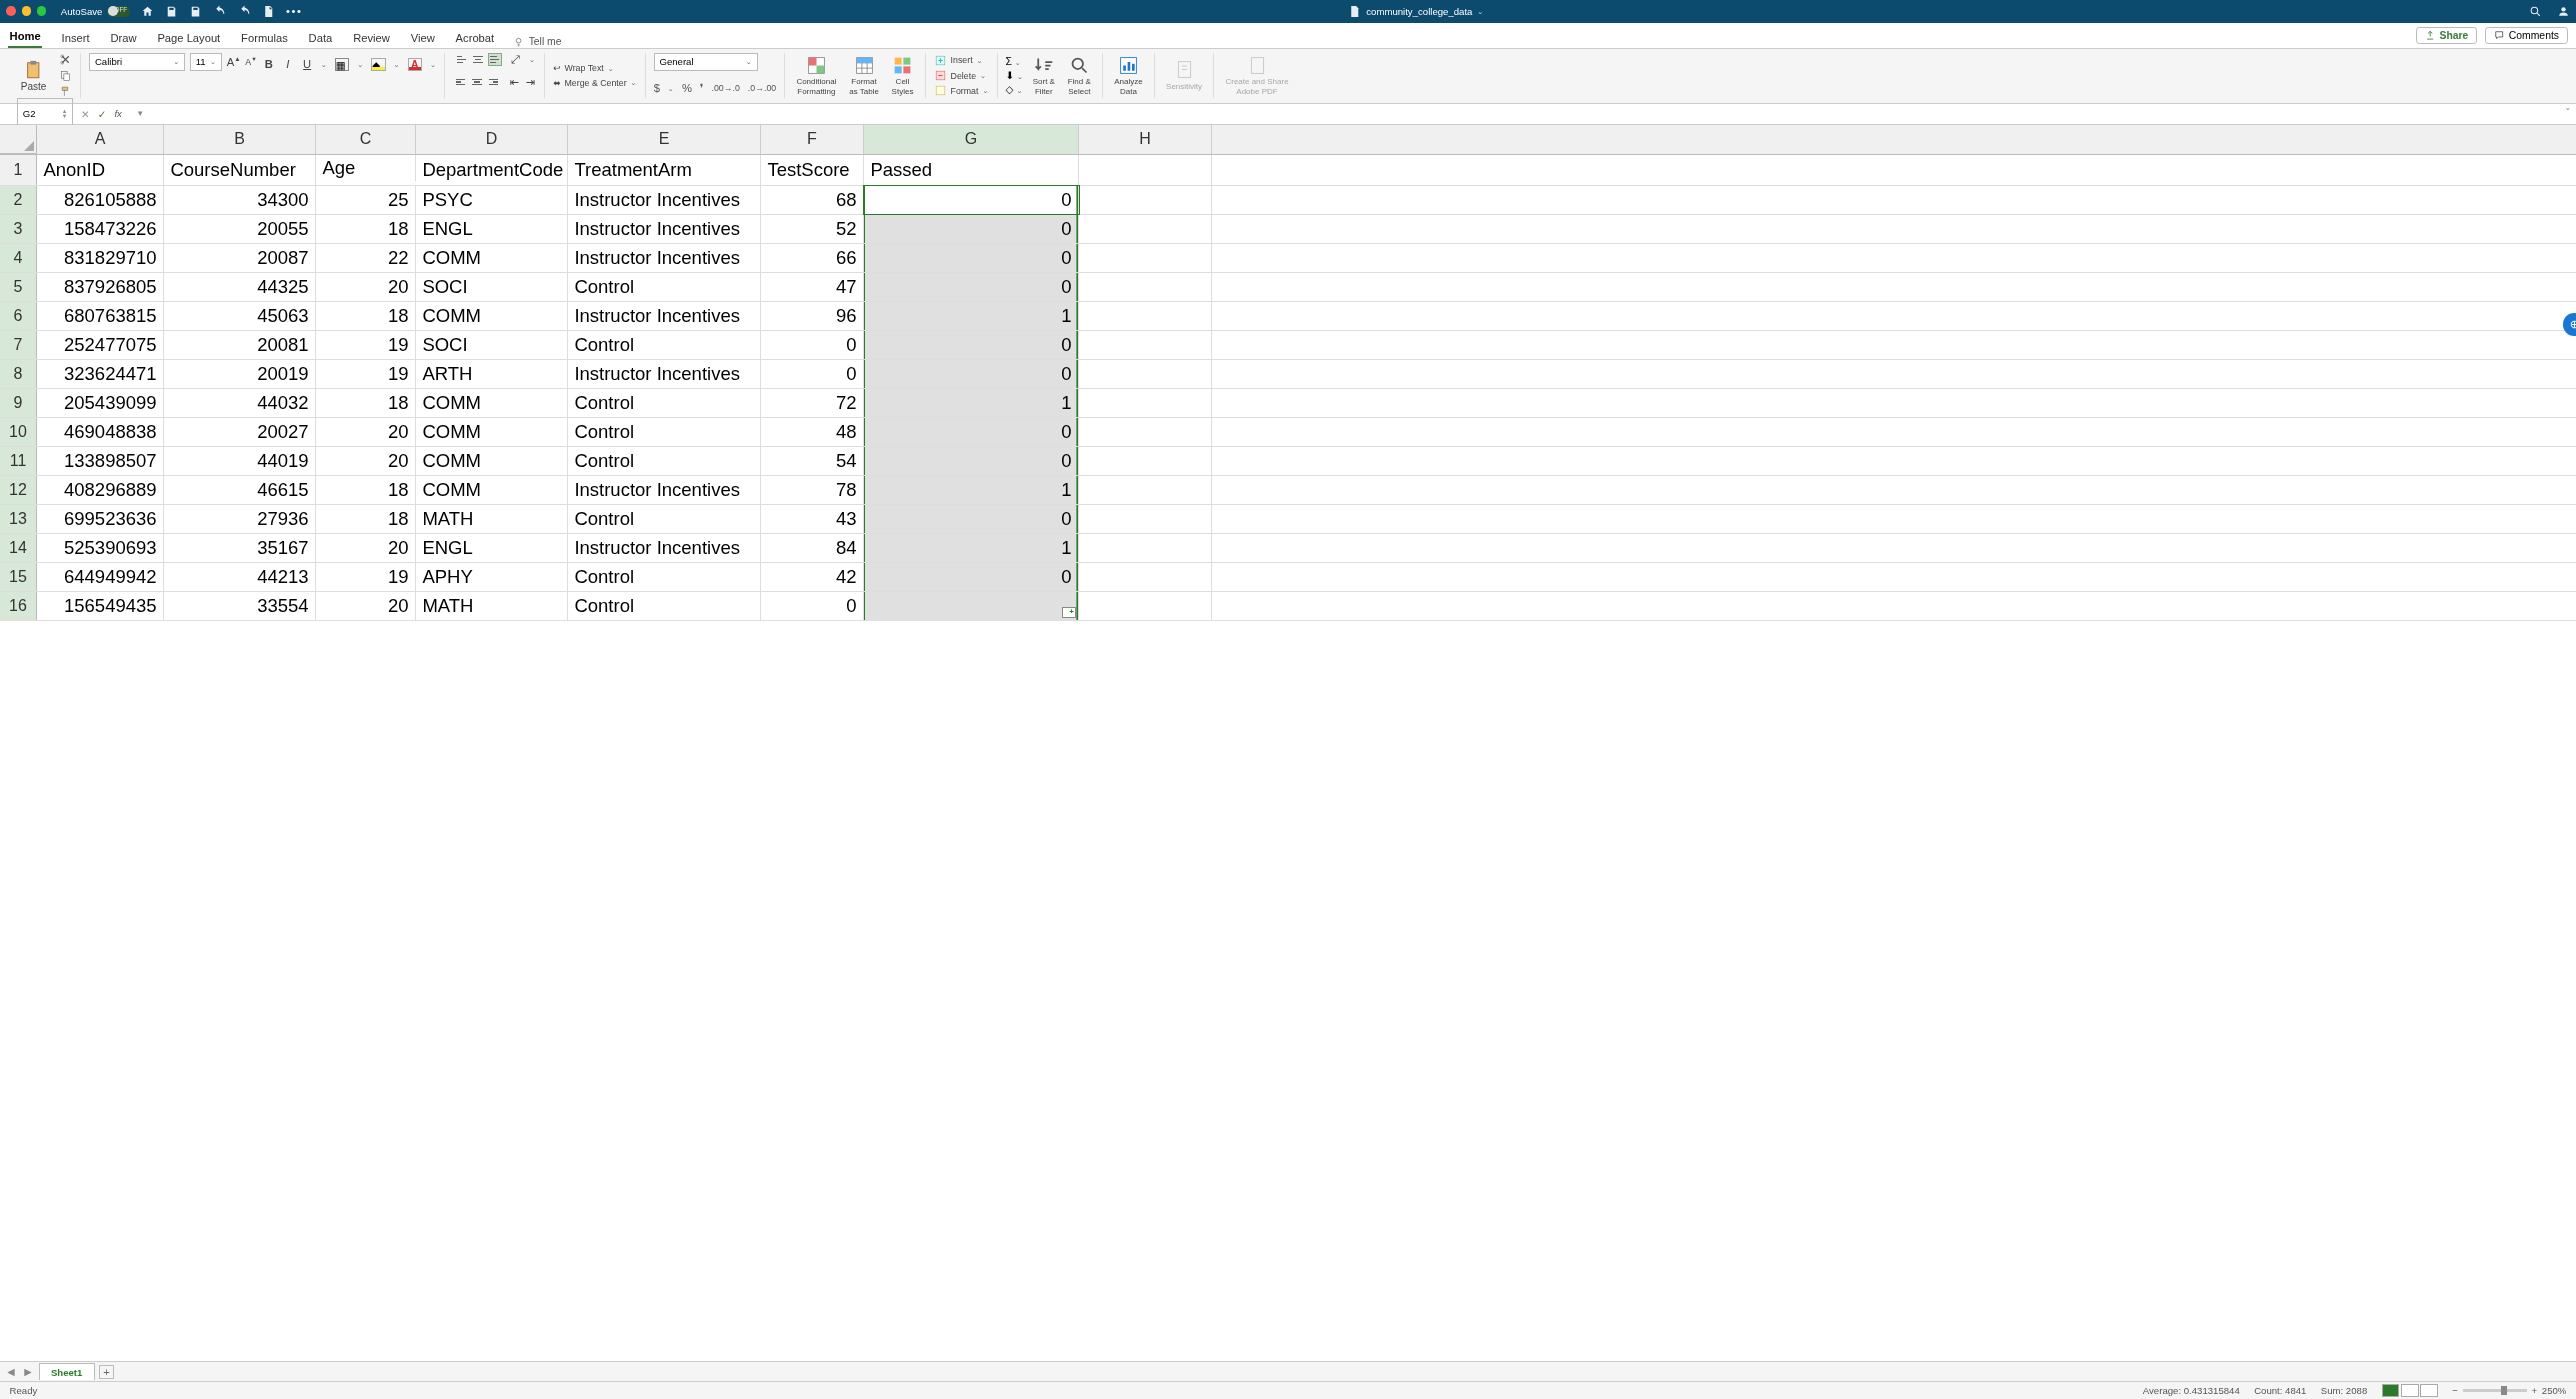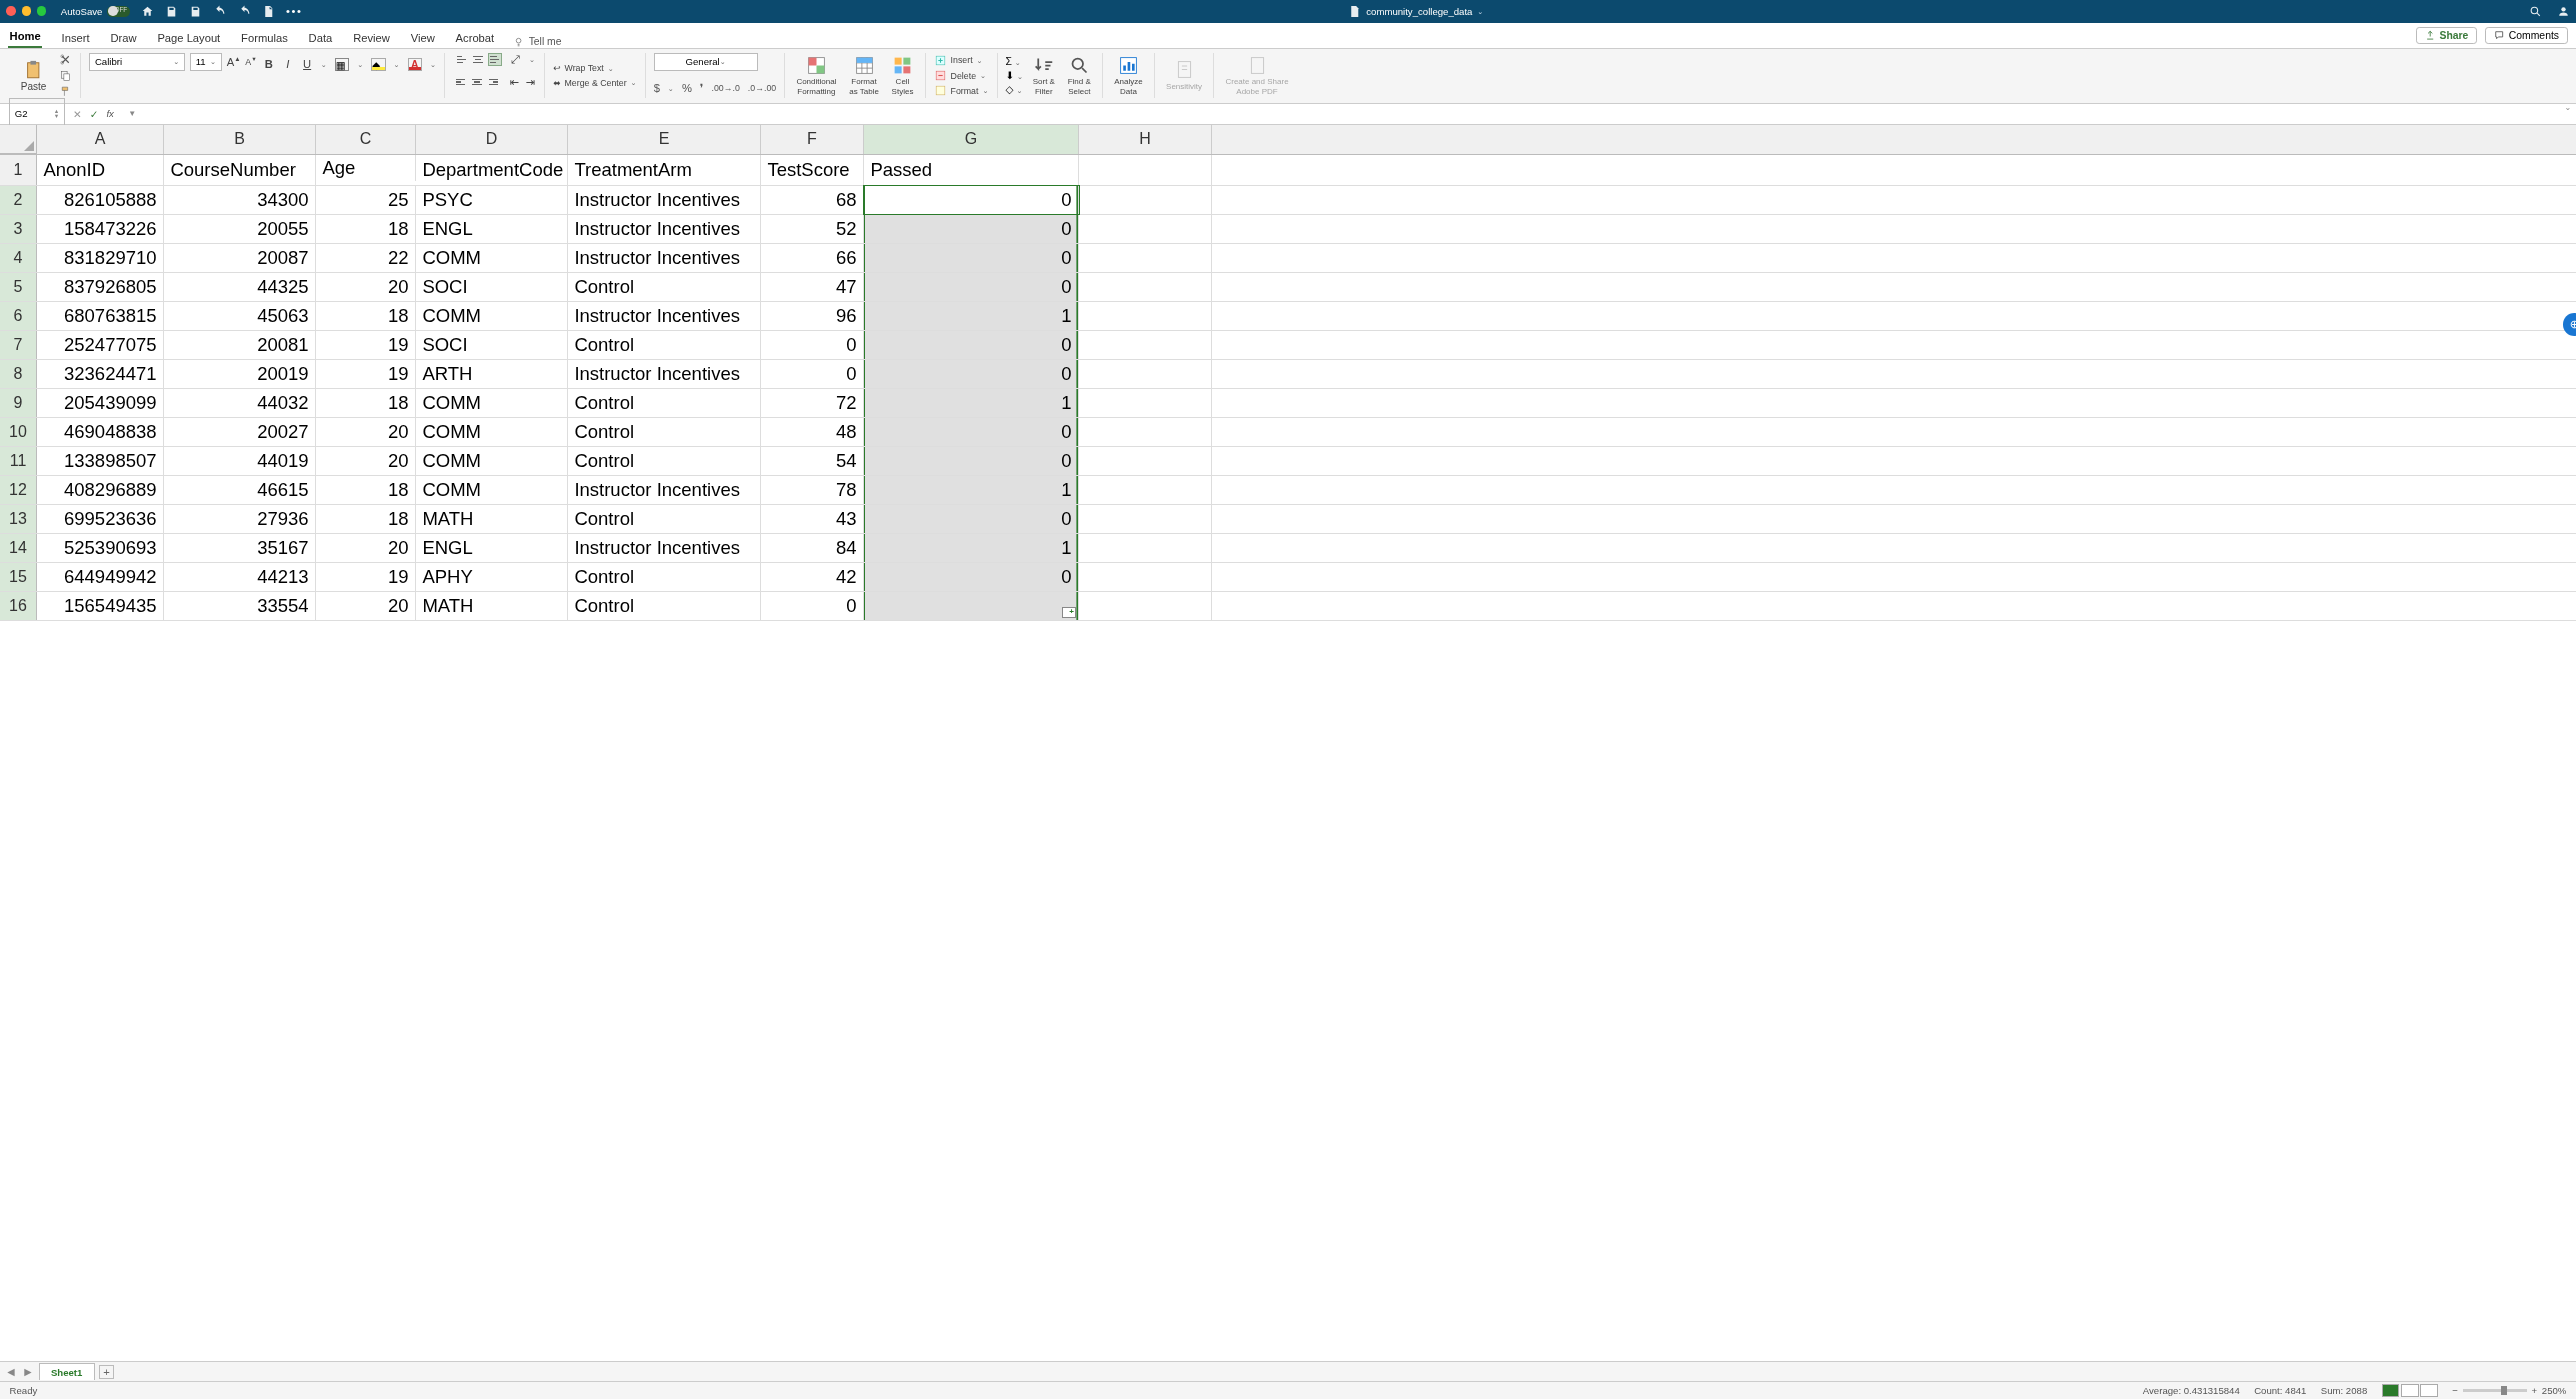--- a/index.html
+++ b/index.html
@@ -48,33 +48,33 @@
 .colorbox { width:14.4px; height:13px; border:0.8px solid #aaa; position:relative; }
 .colorbox.fill::after { content:""; position:absolute; bottom:0; left:0; right:0; height:2.4px; background:#ffeb3b; }
 .colorbox.font::after { content:""; position:absolute; bottom:0; left:0; right:0; height:2.4px; background:#d32f2f; }
 .align-grid { display:grid; grid-template-columns:repeat(3,14.4px); gap:2.4px; }
 .align-cell { width:14.4px; height:13px; border:0.8px solid transparent; display:flex; flex-direction:column; justify-content:center; gap:1.6px; padding:1.6px; }
 .align-cell.active { background:#d0e0d0; border:0.8px solid #8a8; }
 .aln { height:1.2px; background:#666; }
 .indent-row { display:flex; gap:4.8px; }
 .wrap-merge { display:flex; flex-direction:column; gap:4.8px; font-size:8.8px; color:#444; }
 .wm-item { display:flex; align-items:center; gap:4px; }
-.numfmt { width:104px; height:17.7px; border:0.8px solid #bbb; background:#fff; padding:1.6px 4.8px; font-size:9.6px; display:flex; align-items:center; justify-content:center; }
+.numfmt { width:104px; height:17.7px; border:0.8px solid #bbb; background:#fff; padding:1.6px 4.8px; font-size:9.6px; display:flex; align-items:center; justify-content:space-between; }
 .num-row { display:flex; gap:8px; align-items:center; margin-top:4.8px; color:#555; font-size:11.2px; }
 .big-btn { display:flex; flex-direction:column; align-items:center; gap:1.6px; font-size:8px; color:#444; text-align:center; line-height:1.2; padding:0 3.2px; }
 .big-ico { width:21px; height:21px; }
 .cells-col { display:flex; flex-direction:column; gap:2.4px; font-size:8.8px; color:#444; }
 .cells-item { display:flex; align-items:center; gap:4px; }
 .edit-col { display:flex; flex-direction:column; gap:2.4px; }
 .disabled { opacity:.45; }
 .ribbon-collapse { position:absolute; right:4.8px; top:103px; font-size:8px; color:#888; }
 
 
 .fbar { height:21px; background:#fff; border-bottom:0.8px solid #ccc; display:flex; align-items:center; }
-.namebox { width:56px; height:32px; border:0.8px solid #bbb; margin-left:9px; padding:1.6px 4.8px; font-size:9.6px; display:flex; align-items:center; justify-content:space-between; }
+.namebox { width:56px; height:32px; border:0.8px solid #bbb; margin-left:17px; padding:1.6px 4.8px; font-size:9.6px; display:flex; align-items:center; justify-content:space-between; }
 .fb-btns { display:flex; gap:8px; padding:0 8px; color:#999; font-size:10.4px; }
 .fx { font-style:italic; font-size:9.6px; color:#555; }
 .formula-input { flex:1; padding:1.6px 4.8px; font-size:10.4px; color:#333; }
 
 
 .grid-wrap { position:relative; height: calc(100vh - 22.5px - 26px - 55px - 21px - 20px - 17.7px); overflow:hidden; background:#fff; }
 .col-headers { display:flex; position:sticky; top:0; background:#f0f0f0; border-bottom:0.8px solid #bbb; }
 .corner { width:37px; height:29px; background:#f0f0f0; border-right:0.8px solid #bbb; border-bottom:0.8px solid #bbb; position:relative; }
 .corner::after { content:""; position:absolute; right:1.6px; bottom:1.6px; border:5.6px solid transparent; border-right-color:#aaa; border-bottom-color:#aaa; }
 .ch { height:29px; border-right:0.8px solid #ccc; display:flex; align-items:center; justify-content:center; font-size:16px; color:#333; background:#f0f0f0; }

